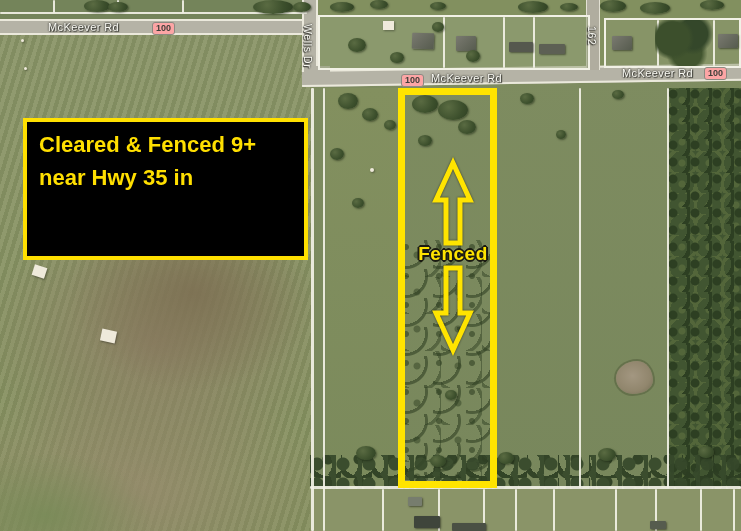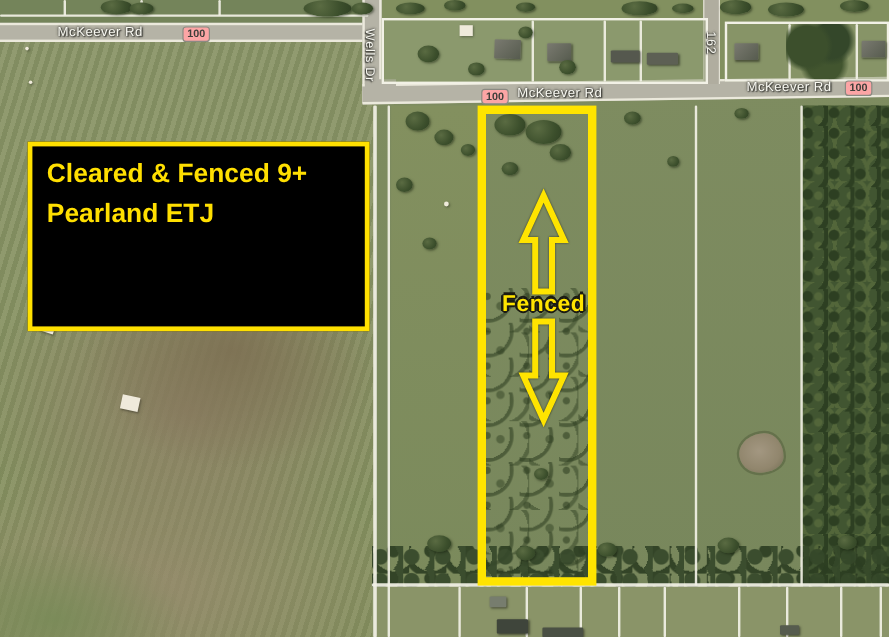--- a/index.html
+++ b/index.html
@@ -31,21 +31,21 @@
        repeating-radial-gradient(circle at 17px 15px, rgba(50,66,36,.5) 0 3px, transparent 4px 23px);
      background-size:33px 29px, 41px 37px;}
   
   .rlabel{position:absolute;color:#fafaf3;font-size:11px;letter-spacing:.4px;white-space:nowrap;
           text-shadow:0 0 2px #44443e,0 0 2px #44443e,1px 1px 1px #3a3a34;}
   .vlabel{position:absolute;color:#fafaf3;font-size:10.5px;letter-spacing:.6px;
           writing-mode:vertical-rl;text-shadow:0 0 2px #44443e,0 0 2px #44443e,1px 1px 1px #3a3a34;}
   .shield{position:absolute;background:#fca5a5;border:1px solid #8a8a82;border-radius:3px;
           color:#3f3f3a;font-size:9px;font-weight:bold;line-height:11px;height:11px;padding:0 3px;}
   
-  .callout{position:absolute;left:23px;top:118px;width:285px;height:158px;box-sizing:border-box;
+  .callout{position:absolute;left:23px;top:118px;width:285px;height:142px;box-sizing:border-box;
            background:#000;border:4px solid #ffe000;padding:6px 0 0 12px;}
   .callout div{color:#ffdf00;font-size:22px;font-weight:bold;line-height:33px;white-space:nowrap;}
   .prop{position:absolute;left:398px;top:88px;width:99px;height:400px;box-sizing:border-box;
         border:7px solid #ffe400;}
   .ponds{position:absolute;left:403px;top:243px;width:100px;text-align:center;
          color:#ffe400;font-size:19px;font-weight:bold;letter-spacing:.5px;
          text-shadow:-2px 0 #1b1b12,2px 0 #1b1b12,0 -2px #1b1b12,0 2px #1b1b12,
                      -1px -1px #1b1b12,1px 1px #1b1b12,1px -1px #1b1b12,-1px 1px #1b1b12;}
   svg.arrows{position:absolute;left:408px;top:150px;filter:drop-shadow(0 0 1px rgba(0,0,0,.55));}
 </style>
@@ -192,16 +192,16 @@
   <div class="prop"></div>
 
   <svg class="arrows" width="90" height="210" viewBox="0 0 90 210">
     <polygon points="45,13 28,50 38,50 38,93 52,93 52,50 62,50" fill="none" stroke="#ffe400" stroke-width="5" stroke-linejoin="miter"></polygon>
     <polygon points="38,118 52,118 52,163 62,163 45,200 28,163 38,163" fill="none" stroke="#ffe400" stroke-width="5" stroke-linejoin="miter"></polygon>
   </svg>
   <div class="ponds">Fenced</div>
 
   <div class="callout">
     <div>Cleared &amp; Fenced 9+</div>
-    <div>Pearland ETJ</div>
+    <div>near Hwy 35 in</div>
   </div>
 
 </div>
 
 </body></html>

